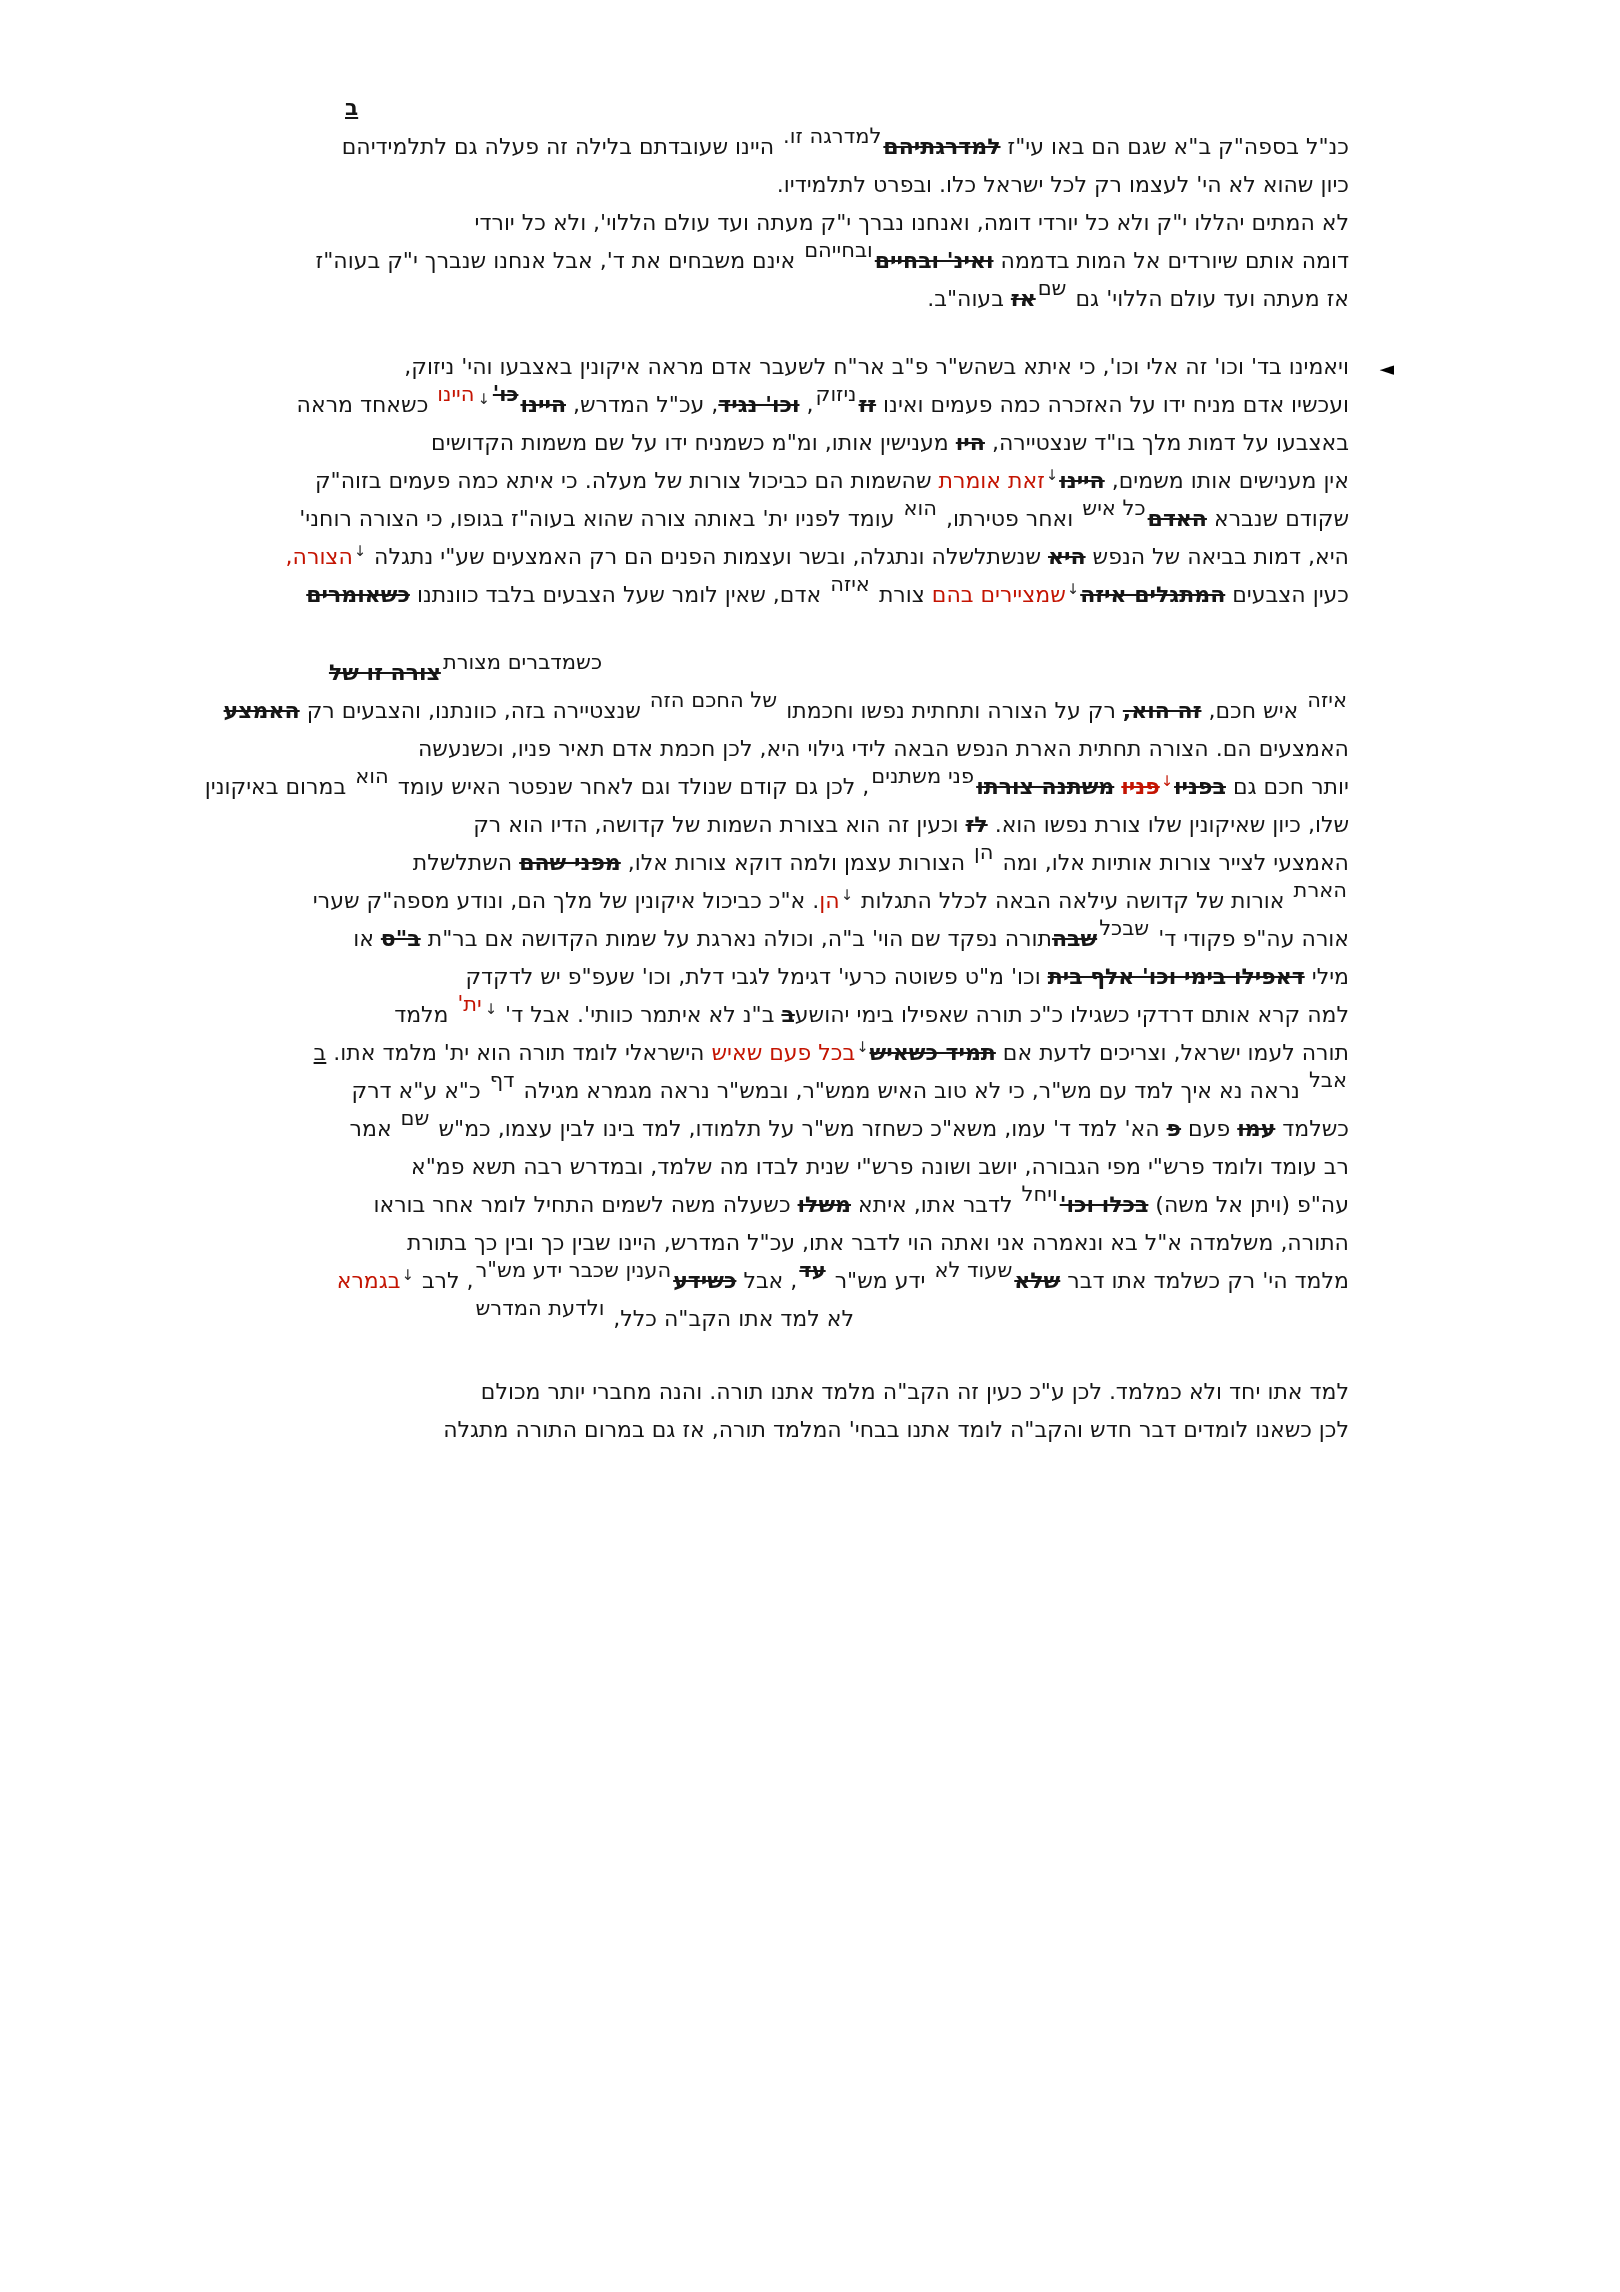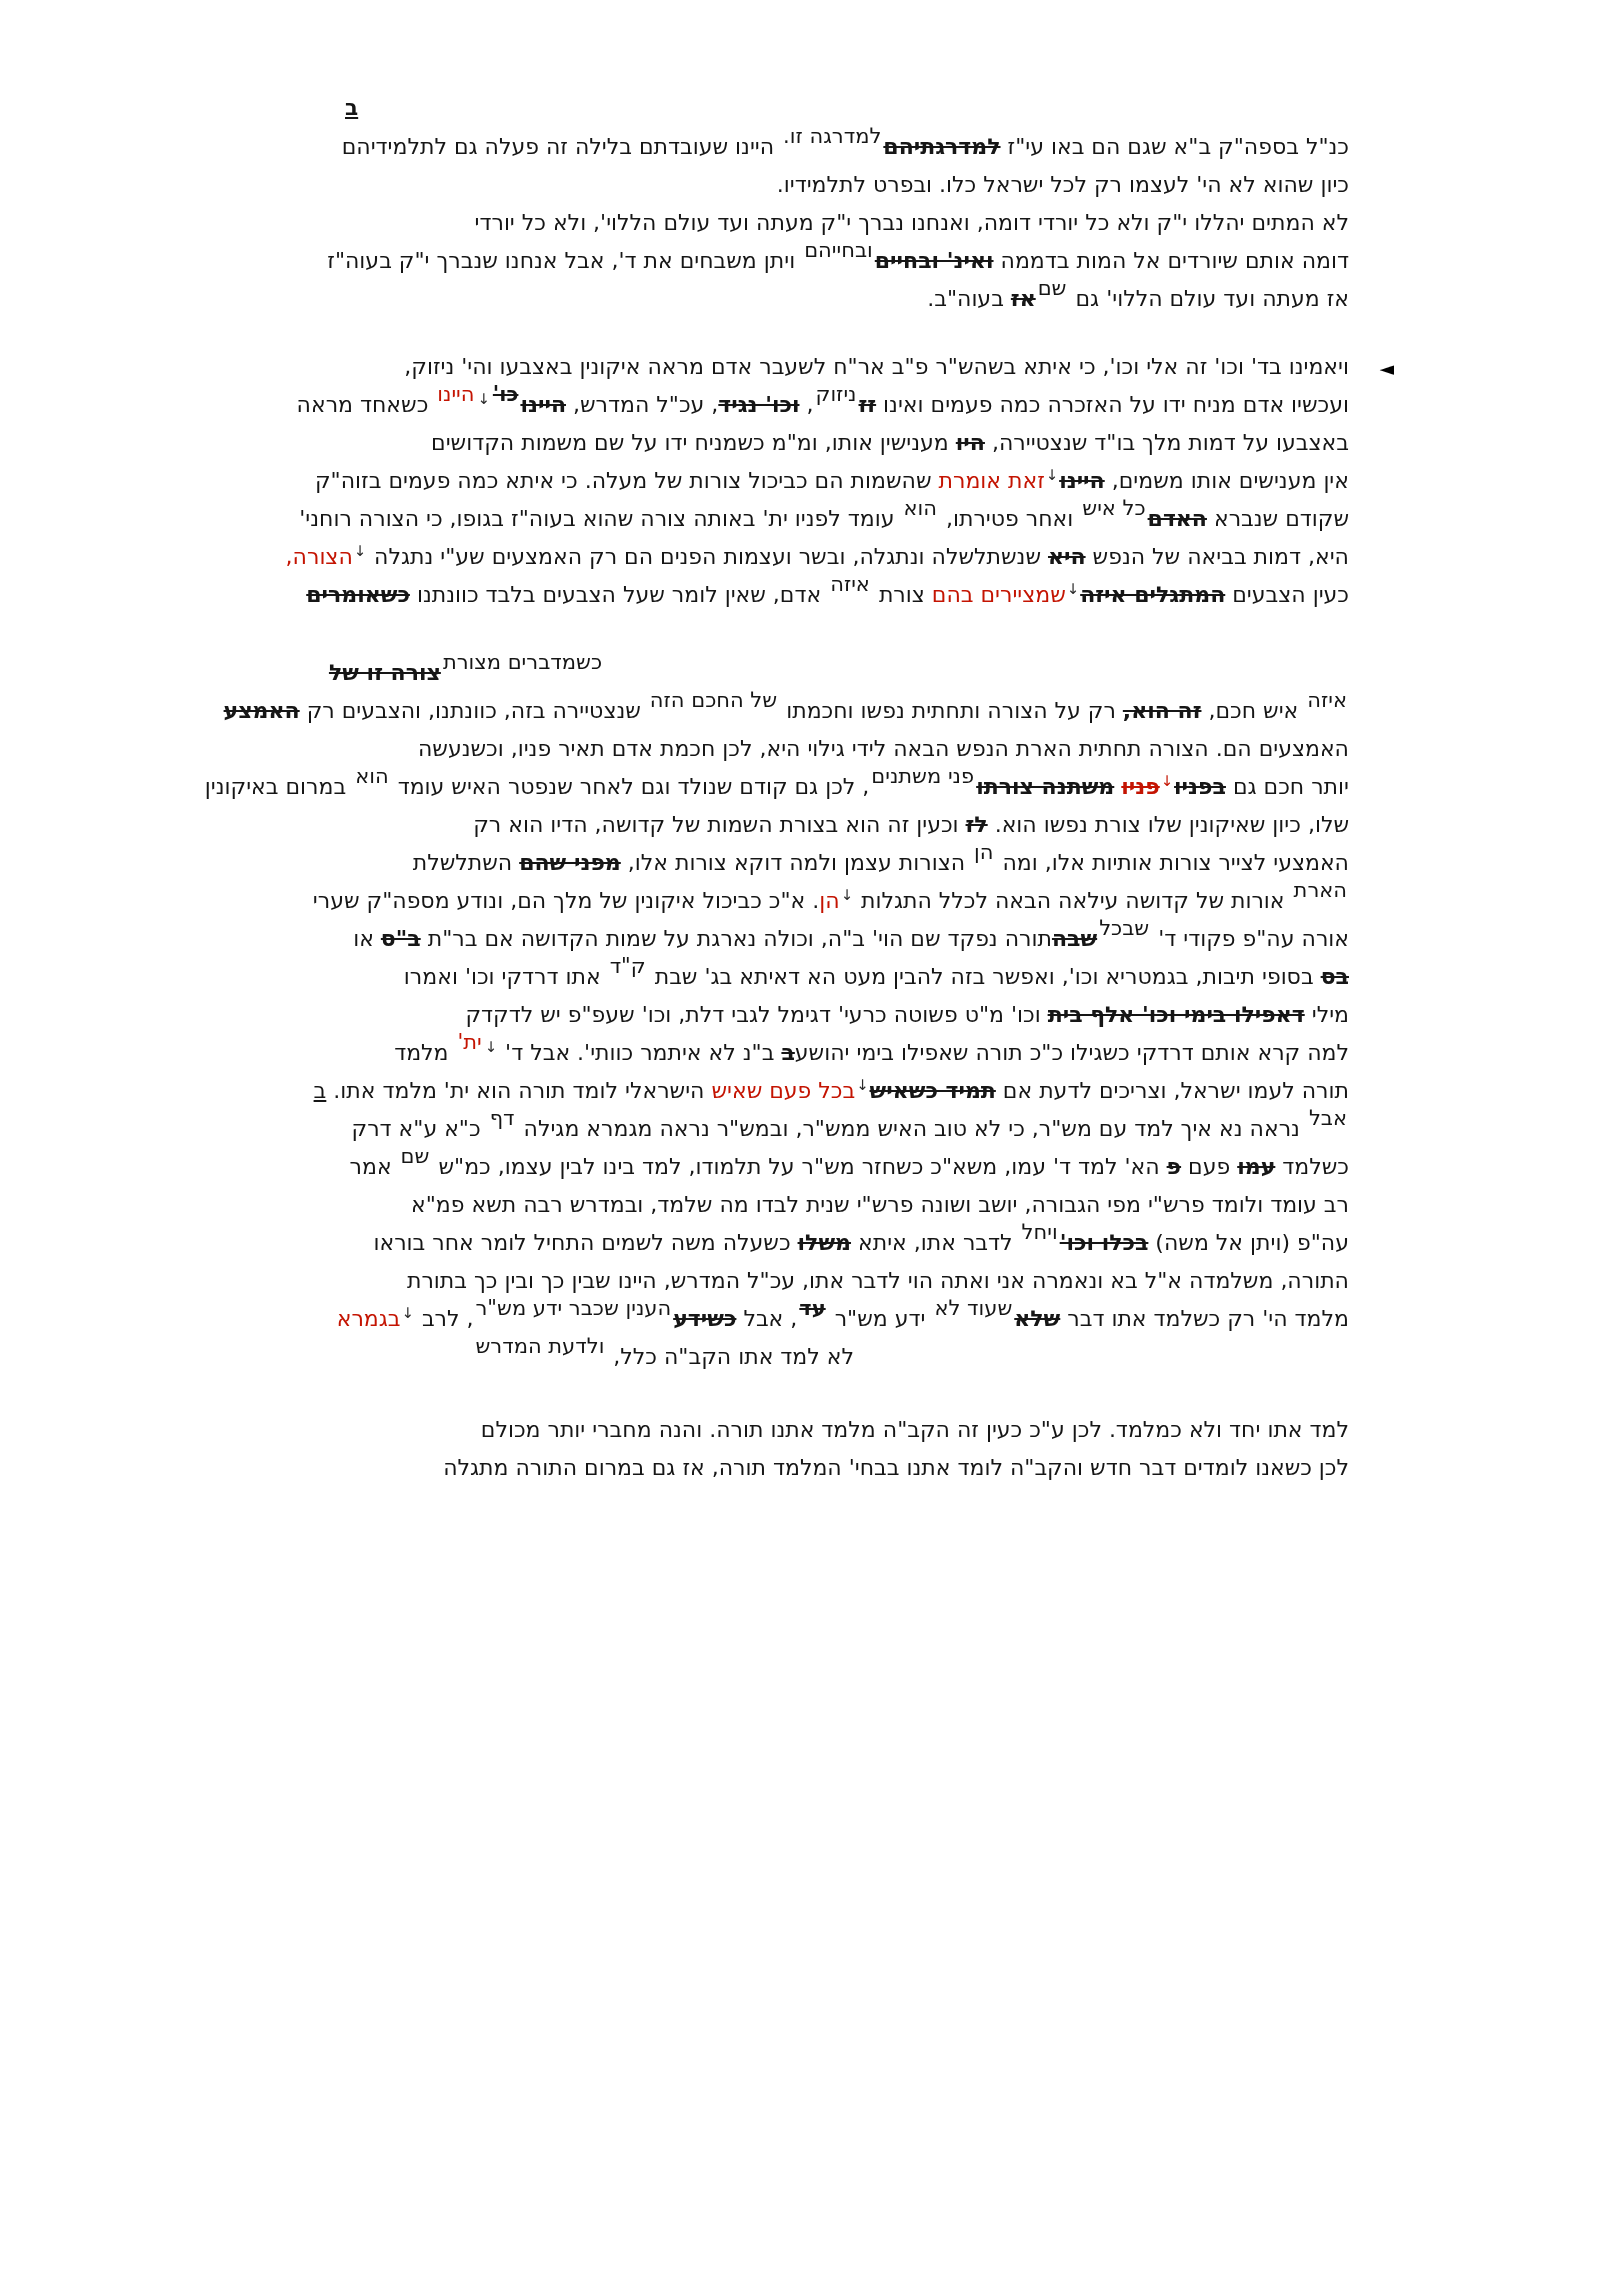--- a/index.html
+++ b/index.html
@@ -50,40 +50,39 @@
 </head>
 <body>
 
 <div class="sheet">
   <div class="page-number">ב</div>
   <div class="textblock" id="textblock">
       <div class="para para-1">
         <div class="line"><span class="seg">כנ"ל בספה"ק ב"א שגם הם באו עי"ז </span><span class="seg strike">למדרגתיהם</span><span class="sup">למדרגה זו.</span><span class="seg"> היינו שעובדתם בלילה זה פעלה גם לתלמידיהם</span></div>
         <div class="line"><span class="seg">כיון שהוא לא הי' לעצמו רק לכל ישראל כלו. ובפרט לתלמידיו.</span></div>
         <div class="line"><span class="seg">לא המתים יהללו י"ק ולא כל יורדי דומה, ואנחנו נברך י"ק מעתה ועד עולם הללוי', ולא כל יורדי</span></div>
-        <div class="line"><span class="seg">דומה אותם שיורדים אל המות בדממה </span><span class="seg strike">ואינ' ובחיים</span><span class="sup">ובחייהם</span><span class="seg"> ויתן משבחים את ד', אבל אנחנו שנברך י"ק בעוה"ז</span></div>
+        <div class="line"><span class="seg">דומה אותם שיורדים אל המות בדממה </span><span class="seg strike">ואינ' ובחיים</span><span class="sup">ובחייהם</span><span class="seg"> אינם משבחים את ד', אבל אנחנו שנברך י"ק בעוה"ז</span></div>
         <div class="line"><span class="seg">אז מעתה ועד עולם הללוי' גם </span><span class="sup">שם</span><span class="seg strike">אז</span><span class="seg"> בעוה"ב.</span></div>
       </div>
       <div class="para para-2">
         <div class="line"><span class="marker">◄</span><span class="seg">ויאמינו בד' וכו' זה אלי וכו', כי איתא בשהש"ר פ"ב אר"ח לשעבר אדם מראה איקונין באצבעו והי' ניזוק,</span></div>
         <div class="line"><span class="seg">ועכשיו אדם מניח ידו על האזכרה כמה פעמים ואינו </span><span class="seg strike">זז</span><span class="sup">ניזוק</span><span class="seg">, </span><span class="seg strike">וכו' נגיד</span><span class="seg">, עכ"ל המדרש, </span><span class="seg strike">היינו</span><span class="sup strike">כו'</span><span class="arw">↓</span><span class="sup red">היינו</span><span class="seg"> כשאחד מראה</span></div>
         <div class="line"><span class="seg">באצבעו על דמות מלך בו"ד שנצטיירה, </span><span class="seg strike">היו</span><span class="seg"> מענישין אותו, ומ"מ כשמניח ידו על שם משמות הקדושים</span></div>
         <div class="line"><span class="seg">אין מענישים אותו משמים, </span><span class="seg strike">היינו</span><span class="arw">↓</span><span class="seg red">זאת אומרת</span><span class="seg"> שהשמות הם כביכול צורות של מעלה. כי איתא כמה פעמים בזוה"ק</span></div>
         <div class="line"><span class="seg">שקודם שנברא </span><span class="seg strike">האדם</span><span class="sup">כל איש</span><span class="seg"> ואחר פטירתו, </span><span class="sup">הוא</span><span class="seg"> עומד לפניו ית' באותה צורה שהוא בעוה"ז בגופו, כי הצורה רוחני'</span></div>
         <div class="line"><span class="seg">היא, דמות בביאה של הנפש </span><span class="seg strike">היא</span><span class="seg"> שנשתלשלה ונתגלה, ובשר ועצמות הפנים הם רק האמצעים שע"י נתגלה </span><span class="arw">↓</span><span class="seg red">הצורה,</span></div>
         <div class="line"><span class="seg">כעין הצבעים </span><span class="seg strike">המתגלים איזה</span><span class="arw">↓</span><span class="seg red">שמציירים בהם</span><span class="seg"> צורת </span><span class="sup">איזה</span><span class="seg"> אדם, שאין לומר שעל הצבעים בלבד כוונתנו </span><span class="seg strike">כשאומרים</span></div>
         <div class="line" style="margin-right: 745px; margin-top: 40px;"><span class="sup">כשמדברים מצורת</span><span class="seg strike">צורה זו של</span></div>
         <div class="line"><span class="sup">איזה</span><span class="seg"> איש חכם, </span><span class="seg strike">זה הוא,</span><span class="seg"> רק על הצורה ותחתית נפשו וחכמתו </span><span class="sup">של החכם הזה</span><span class="seg"> שנצטיירה בזה, כוונתנו, והצבעים רק </span><span class="seg strike">האמצע</span></div>
         <div class="line"><span class="seg">האמצעים הם. הצורה תחתית הארת הנפש הבאה לידי גילוי היא, לכן חכמת אדם תאיר פניו, וכשנעשה</span></div>
         <div class="line"><span class="seg">יותר חכם גם </span><span class="seg strike">בפניו</span><span class="arw red">↓</span><span class="seg red strike">פניו</span><span class="seg"> </span><span class="seg strike">משתנה צורתו</span><span class="sup">פני משתנים</span><span class="seg">, לכן גם קודם שנולד וגם לאחר שנפטר האיש עומד </span><span class="sup">הוא</span><span class="seg"> במרום באיקונין</span></div>
         <div class="line"><span class="seg">שלו, כיון שאיקונין שלו צורת נפשו הוא. </span><span class="seg strike">לז</span><span class="seg"> וכעין זה הוא בצורת השמות של קדושה, הדיו הוא רק</span></div>
         <div class="line"><span class="seg">האמצעי לצייר צורות אותיות אלו, ומה </span><span class="sup">הן</span><span class="seg"> הצורות עצמן ולמה דוקא צורות אלו, </span><span class="seg strike">מפני שהם</span><span class="seg"> השתלשלת</span></div>
         <div class="line"><span class="sup">הארת</span><span class="seg"> אורות של קדושה עילאה הבאה לכלל התגלות </span><span class="arw">↓</span><span class="seg red">הן</span><span class="seg">. א"כ כביכול איקונין של מלך הם, ונודע מספה"ק שערי</span></div>
         <div class="line"><span class="seg">אורה עה"פ פקודי ד' </span><span class="sup">שבכל</span><span class="seg strike">שבה</span><span class="seg">תורה נפקד שם הוי' ב"ה, וכולה נארגת על שמות הקדושה אם בר"ת </span><span class="seg strike">ב"ס</span><span class="seg"> או</span></div>
-        <div class="line"><span class="seg strike">בס</span><span class="seg"> בסופי תיבות, בגמטריא וכו', ואפשר בזה להבין מעט הא דאיתא בג' שבת </span><span class="sup">ק"ד</span><span class="seg"> אתו דרדקי וכו' ואמרו</span></div>
         <div class="line"><span class="seg">מילי </span><span class="seg strike">דאפילו בימי וכו' אלף בית</span><span class="seg"> וכו' מ"ט פשוטה כרעי' דגימל לגבי דלת, וכו' שעפ"פ יש לדקדק</span></div>
         <div class="line"><span class="seg">למה קרא אותם דרדקי כשגילו כ"כ תורה שאפילו בימי יהושע</span><span class="seg strike">ב</span><span class="seg"> ב"נ לא איתמר כוותי'. אבל ד' </span><span class="arw">↓</span><span class="sup red">ית'</span><span class="seg"> מלמד</span></div>
         <div class="line"><span class="seg">תורה לעמו ישראל, וצריכים לדעת אם </span><span class="seg strike">תמיד כשאיש</span><span class="arw">↓</span><span class="seg red">בכל פעם שאיש</span><span class="seg"> הישראלי לומד תורה הוא ית' מלמד אתו. </span><span class="ul">ב</span></div>
         <div class="line"><span class="sup">אבל</span><span class="seg"> נראה נא איך למד עם מש"ר, כי לא טוב האיש ממש"ר, ובמש"ר נראה מגמרא מגילה </span><span class="sup">דף</span><span class="seg"> כ"א ע"א דרק</span></div>
         <div class="line"><span class="seg">כשלמד </span><span class="seg strike">עמו</span><span class="seg"> פעם </span><span class="seg strike">פ</span><span class="seg"> הא' למד ד' עמו, משא"כ כשחזר מש"ר על תלמודו, למד בינו לבין עצמו, כמ"ש </span><span class="sup">שם</span><span class="seg"> אמר</span></div>
         <div class="line"><span class="seg">רב עומד ולומד פרש"י מפי הגבורה, יושב ושונה פרש"י שנית לבדו מה שלמד, ובמדרש רבה תשא פמ"א</span></div>
         <div class="line"><span class="seg">עה"פ (ויתן אל משה) </span><span class="seg strike">בכלו וכו'</span><span class="sup">ויחל</span><span class="seg"> לדבר אתו, איתא </span><span class="seg strike">משלו</span><span class="seg"> כשעלה משה לשמים התחיל לומר אחר בוראו</span></div>
         <div class="line"><span class="seg">התורה, משלמדה א"ל בא ונאמרה אני ואתה הוי לדבר אתו, עכ"ל המדרש, היינו שבין כך ובין כך בתורת</span></div>
         <div class="line"><span class="seg">מלמד הי' רק כשלמד אתו דבר </span><span class="seg strike">שלא</span><span class="sup">שעוד לא</span><span class="seg"> ידע מש"ר </span><span class="sup strike">עד</span><span class="seg">, אבל </span><span class="seg strike">כשידע</span><span class="sup">הענין שכבר ידע מש"ר</span><span class="seg">, לרב </span><span class="arw">↓</span><span class="seg red">בגמרא</span></div>
         <div class="line" style="margin-right: 495px;"><span class="seg">לא למד אתו הקב"ה כלל, </span><span class="sup">ולדעת המדרש</span></div>

